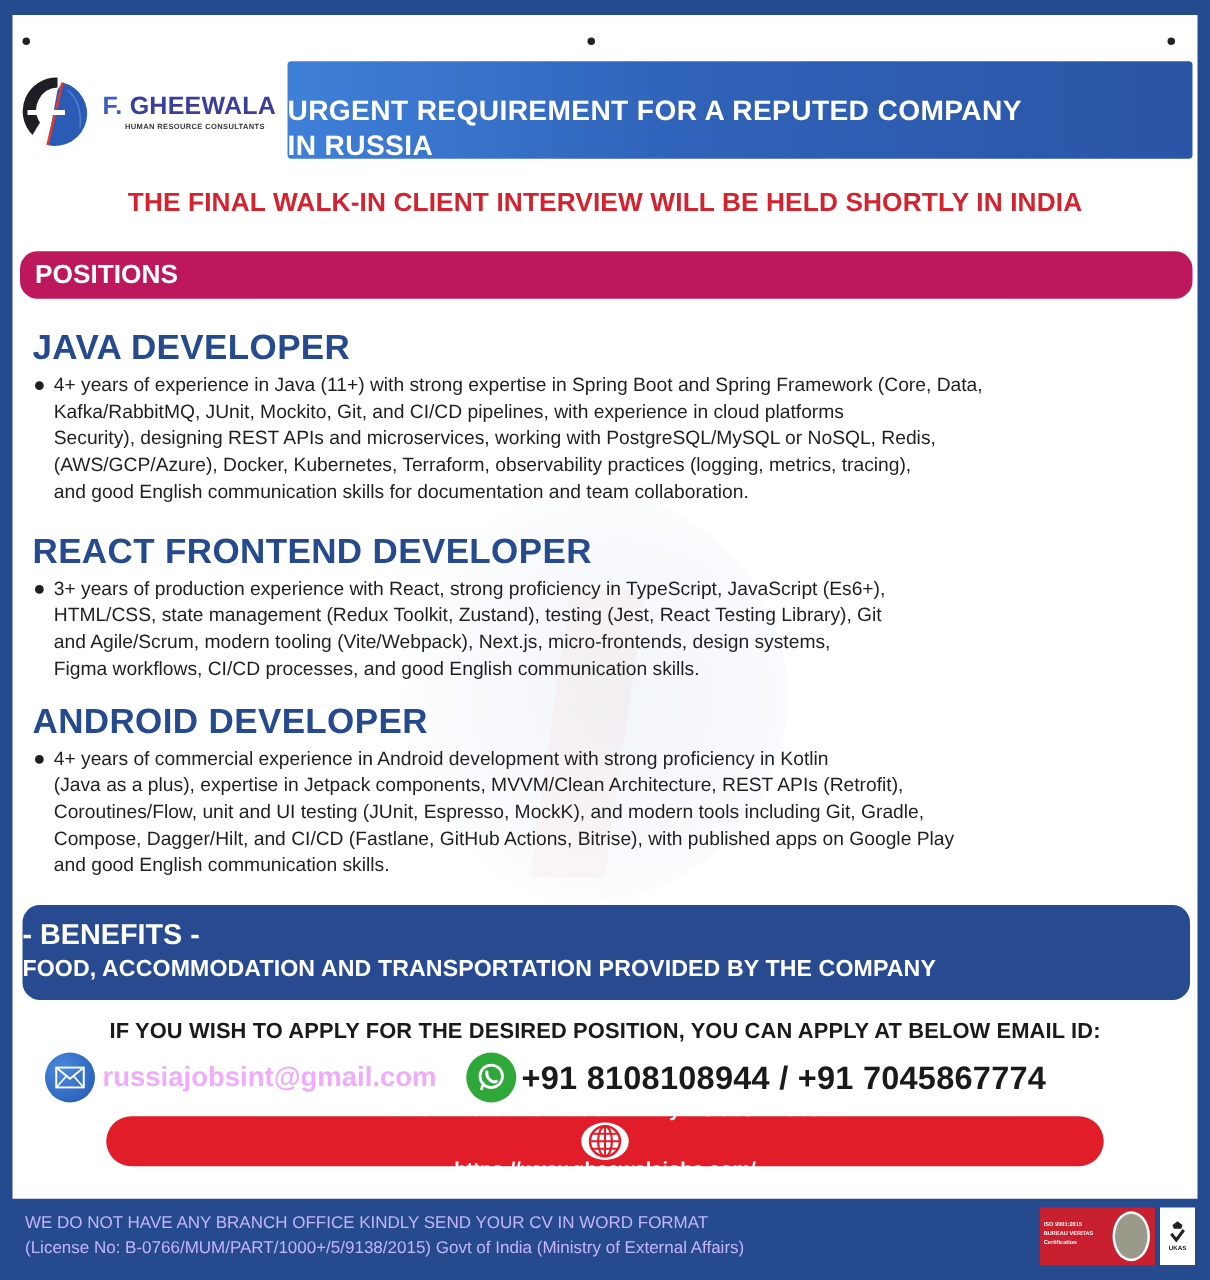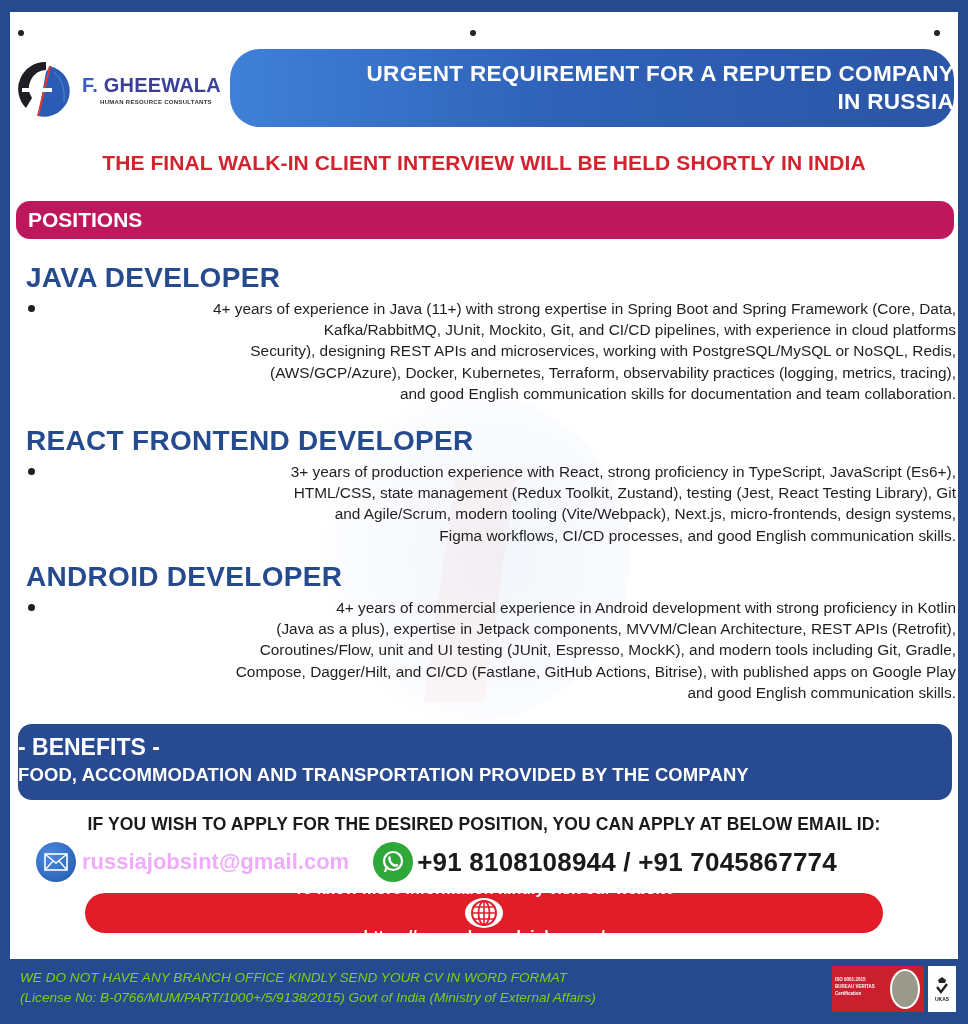--- a/index.html
+++ b/index.html
@@ -14,52 +14,52 @@
 
   
   .logo { position: absolute; left: 16px; top: 57px; width: 210px; height: 64px; display: flex; align-items: center; }
   .logo-mark { width: 62px; height: 62px; position: relative; flex-shrink: 0; }
   .logo-text { margin-left: 4px; display: flex; flex-direction: column; }
   .logo-name { font-family: "Liberation Sans", sans-serif; font-weight: 700; font-size: 20px; color: #3b3f9a; letter-spacing: 0.2px; }
   .logo-name .f { color: #3b5fc0; }
   .logo-sub { font-size: 6px; font-weight: 700; color: #333; letter-spacing: 0.3px; margin-top: 2px; margin-left: 18px; }
 
   
-  .banner { position: absolute; left: 230px; top: 49px; width: 724px; height: 78px; border-radius: 30px;
+  .banner { position: absolute; left: 230px; top: 49px; width: 724px; height: 78px; border-radius: 3px;
     background: linear-gradient(90deg, #3f80d8 0%, #2f62b8 45%, #2b55a6 100%);
-    color: #fff; text-align: right; font-weight: 700; font-size: 22.5px; line-height: 28px; padding-top: 11px; letter-spacing: 0.3px; }
+    color: #fff; text-align: left; font-weight: 700; font-size: 22.5px; line-height: 28px; padding-top: 26px; letter-spacing: 0.3px; }
 
   .walkin { position: absolute; left: 0; top: 151px; width: 968px; text-align: center; color: #d3232f; font-weight: 700; font-size: 21px; letter-spacing: 0.1px; }
 
   .positions-bar { position: absolute; left: 16px; top: 201px; width: 938px; height: 38px; border-radius: 14px; background: #be185d;
     color: #fff; font-weight: 700; font-size: 21px; padding-left: 12px; line-height: 38px; }
 
   .job { position: absolute; left: 26px; width: 930px; }
   .job-title { color: #264a8e; font-weight: 700; font-size: 28px; letter-spacing: 0.3px; line-height: 32px; }
   .job-desc { position: relative; margin-top: 4px; padding-left: 17px; color: #1f1f1f; font-size: 15.4px; line-height: 21.2px; }
   .bullet { position: absolute; left: 2px; top: 7px; width: 7px; height: 7px; border-radius: 50%; background: #1f1f1f; }
-  .line { display: block; white-space: nowrap; text-align: right; }
+  .line { display: block; white-space: nowrap; }
 
   .benefits { position: absolute; left: 18px; top: 724px; width: 934px; height: 76px; border-radius: 14px; background: #274a90; color: #fff; font-weight: 700; }
   .benefits-title { font-size: 23px; line-height: 30px; margin-top: 8px; }
   .benefits-text { font-size: 18.5px; line-height: 26px; letter-spacing: 0.1px; }
 
   .apply { position: absolute; left: 0; top: 814px; width: 968px; text-align: center; font-weight: 700; font-size: 17.5px; color: #1a1a1a; letter-spacing: 0.1px; }
 
   .contact { position: absolute; left: 36px; top: 842px; height: 40px; display: flex; align-items: center; }
   .email-icon { width: 40px; height: 40px; border-radius: 50%; background: radial-gradient(circle at 35% 35%, #4a8ae0, #2256ad); display: flex; align-items: center; justify-content: center; }
   .email-text { margin-left: 6px; font-weight: 700; font-size: 22px; color: #f0abfc; }
   .wa-icon { width: 40px; height: 40px; border-radius: 50%; background: #2fa83a; display: flex; align-items: center; justify-content: center; margin-left: 24px; }
   .phone-text { margin-left: 4px; font-weight: 700; font-size: 26px; color: #1a1a1a; letter-spacing: 0.2px; }
 
   .website { position: absolute; left: 85px; top: 893px; width: 798px; height: 40px; border-radius: 20px; background: #e11d2a; color: #fff;
     display: flex; align-items: center; justify-content: center; font-weight: 700; font-size: 16px; flex-direction: column; }
   .globe { width: 38px; height: 38px; border-radius: 50%; background: #fff; margin: 0 6px; display: flex; align-items: center; justify-content: center; }
 
-  .footer { position: absolute; left: 20px; top: 968px; color: #84cc16; font-size: 13.6px; line-height: 20px; font-style: italic; }
+  .footer { position: absolute; left: 20px; top: 968px; color: #c4b5fd; font-size: 13.6px; line-height: 20px; }
   .cert { position: absolute; left: 832px; top: 966px; height: 46px; display: flex; gap: 4px; align-items: stretch; }
   .cert-bv { width: 92px; background: #c8202e; position: relative; color: #fff; font-size: 4.5px; font-weight: 700; padding: 10px 3px; line-height: 7px; }
   .cert-seal { position: absolute; right: 4px; top: 3px; width: 30px; height: 40px; border-radius: 50%; background: #9a9a8a; border: 2px solid #fff; }
   .cert-ukas { width: 28px; background: #fff; display: flex; flex-direction: column; align-items: center; justify-content: center; font-size: 5px; font-weight: 700; color: #222; }
 </style>
 </head>
 <body>
 
 <div class="frame">
   <div class="paper">

